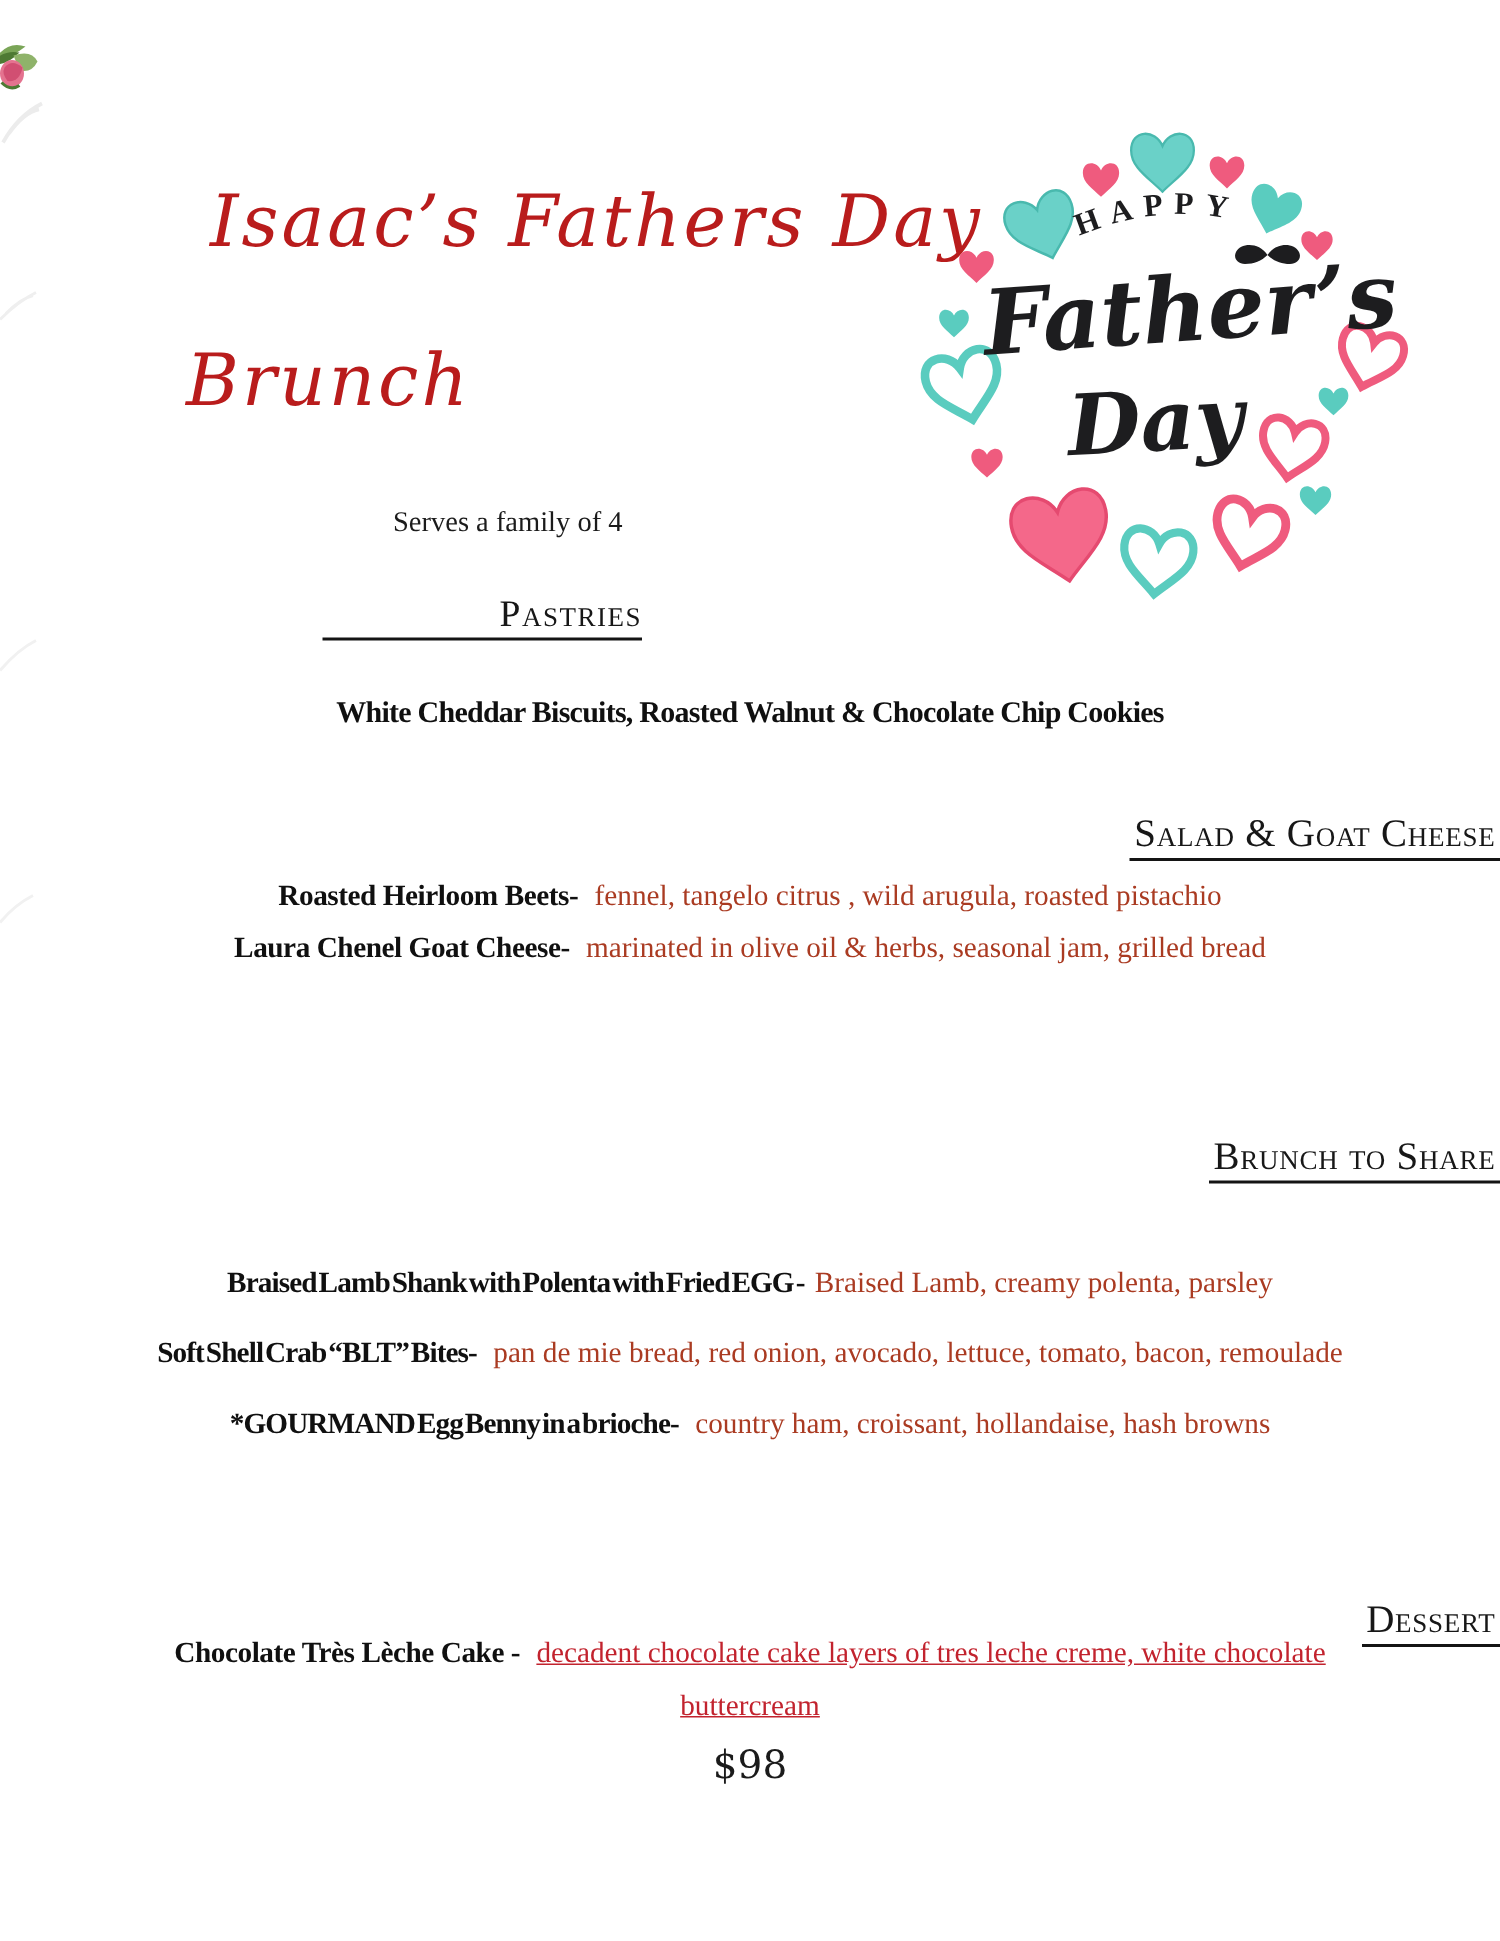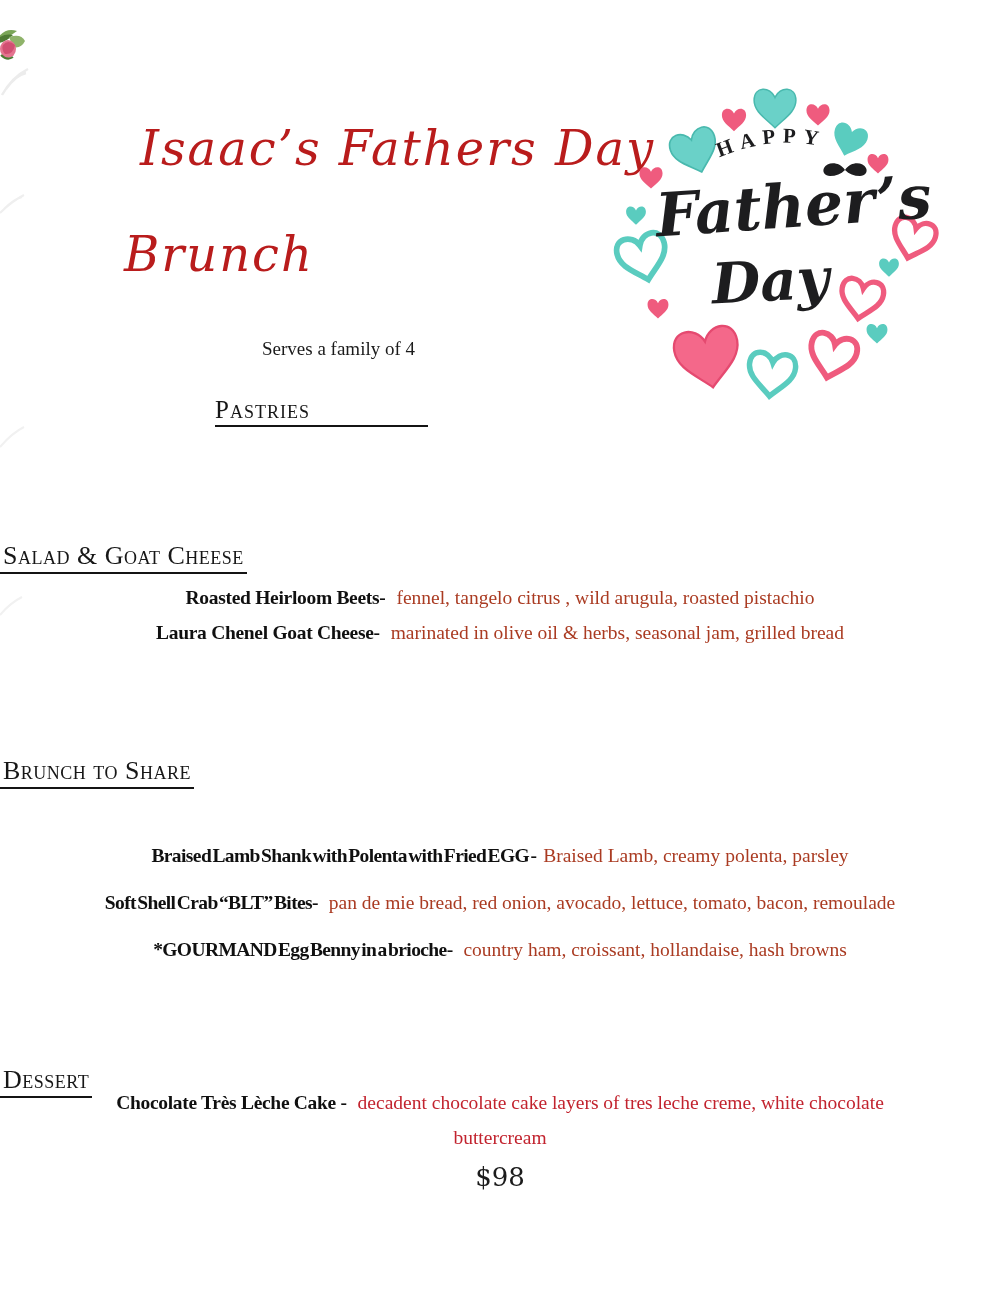--- a/index.html
+++ b/index.html
@@ -33,31 +33,31 @@
     font-size: 19px;
     color: #1b1b1b;
   }
 
   
   .heading-pastries {
     position: absolute;
     left: 215px; top: 396px;
     width: 213px;
     border-bottom: 2px solid #141414;
-    text-align: left;
+    text-align: right;
     font-variant: small-caps;
     font-size: 25px;
     letter-spacing: 1px;
     padding-bottom: 1px;
     color: #171717;
   }
   .section-heading {
     position: absolute;
     left: 0; width: 100%;
-    text-align: left;
+    text-align: right;
   }
   .section-heading .hd {
     display: inline-block;
     font-variant: small-caps;
     font-size: 26px;
     letter-spacing: 0.5px;
     color: #171717;
     border-bottom: 2px solid #141414;
     padding: 0 3px 1px 3px;
   }
@@ -95,21 +95,21 @@
 
   .dessert-item {
     position: absolute;
     left: 90px; top: 1085px;
     width: 820px;
     text-align: center;
     font-size: 19.5px;
     line-height: 35px;
     white-space: normal;
   }
-  .dessert-item .item-desc { color: #c2232e; }
+  .dessert-item .item-desc { color: #c2232e; text-decoration: underline; }
 
   .price {
     position: absolute;
     left: 0; top: 1162px;
     width: 100%;
     text-align: center;
     font-family: "DejaVu Serif", serif;
     font-size: 26px;
     color: #1b1b1b;
   }
@@ -181,20 +181,23 @@
     <path fill="#1d1d1f" d="M243,104 C237,95 225,96 222,102 C220,106 223,110 228,110 C234,110 239,108 243,104 C247,108 252,110 258,110 C263,110 266,106 264,102 C261,96 249,95 243,104 Z"></path>
 
     <text x="54" y="162" font-family="DejaVu Serif, serif" font-style="italic" font-weight="700" font-size="60" fill="#1d1d1f" transform="rotate(-4 176 150)">Father’s</text>
 
     <text x="110" y="234" font-family="DejaVu Serif, serif" font-style="italic" font-weight="700" font-size="56" fill="#1d1d1f" transform="rotate(-3 176 220)">Day</text>
   </svg>
 
   <div class="serves">Serves a family of 4</div>
 
   <div class="heading-pastries">Pastries</div>
+  <div class="item-line pastries-item">
+    <span class="item-name">White Cheddar Biscuits, Roasted Walnut &amp; Chocolate Chip Cookies</span>
+  </div>
 
   <div class="section-heading heading-salad">
     <span class="hd">Salad &amp; Goat Cheese</span>
   </div>
   <div class="item-line salad-item-0">
     <span class="item-name">Roasted Heirloom Beets-</span>
     <span class="item-desc">fennel, tangelo citrus , wild arugula, roasted pistachio</span>
   </div>
   <div class="item-line salad-item-1">
     <span class="item-name">Laura Chenel Goat Cheese-</span>

